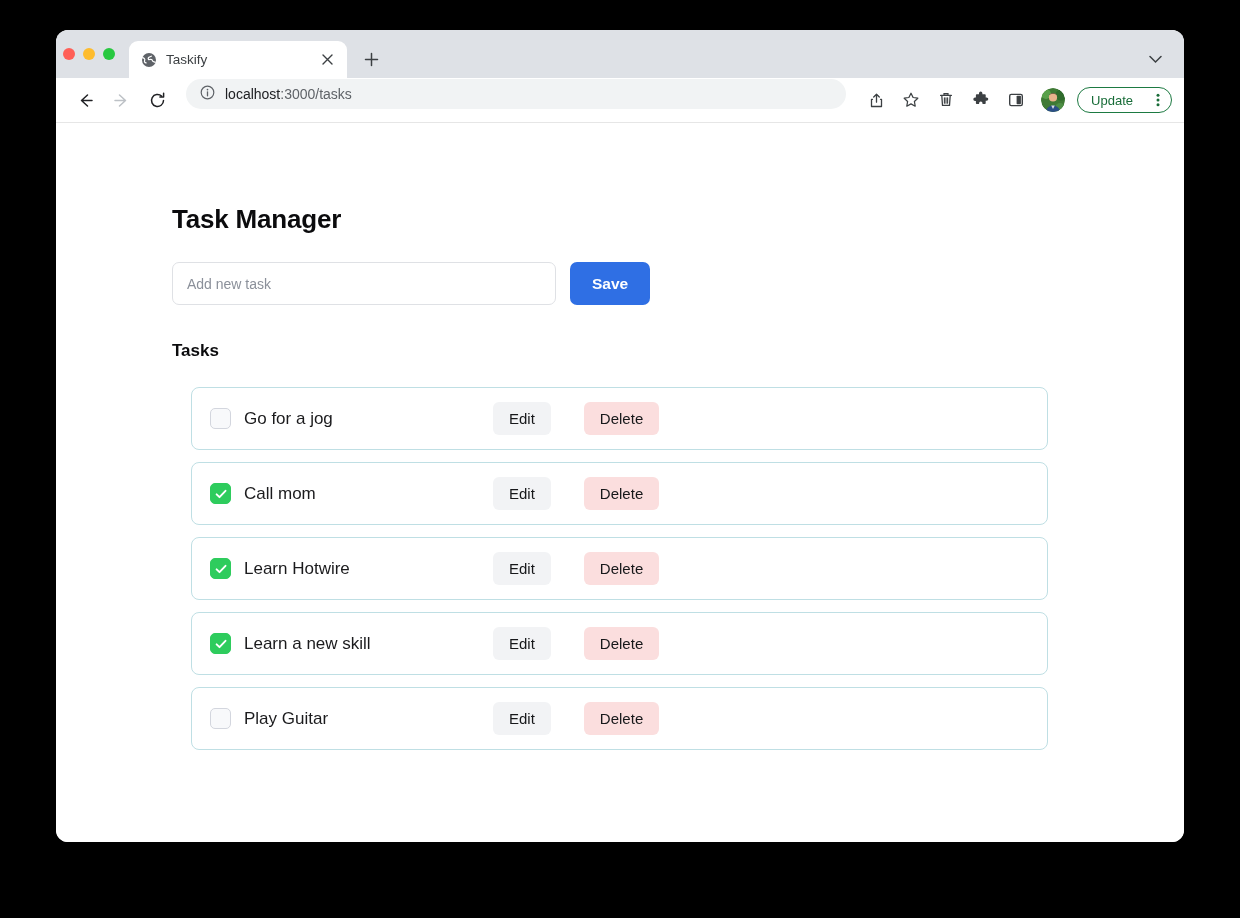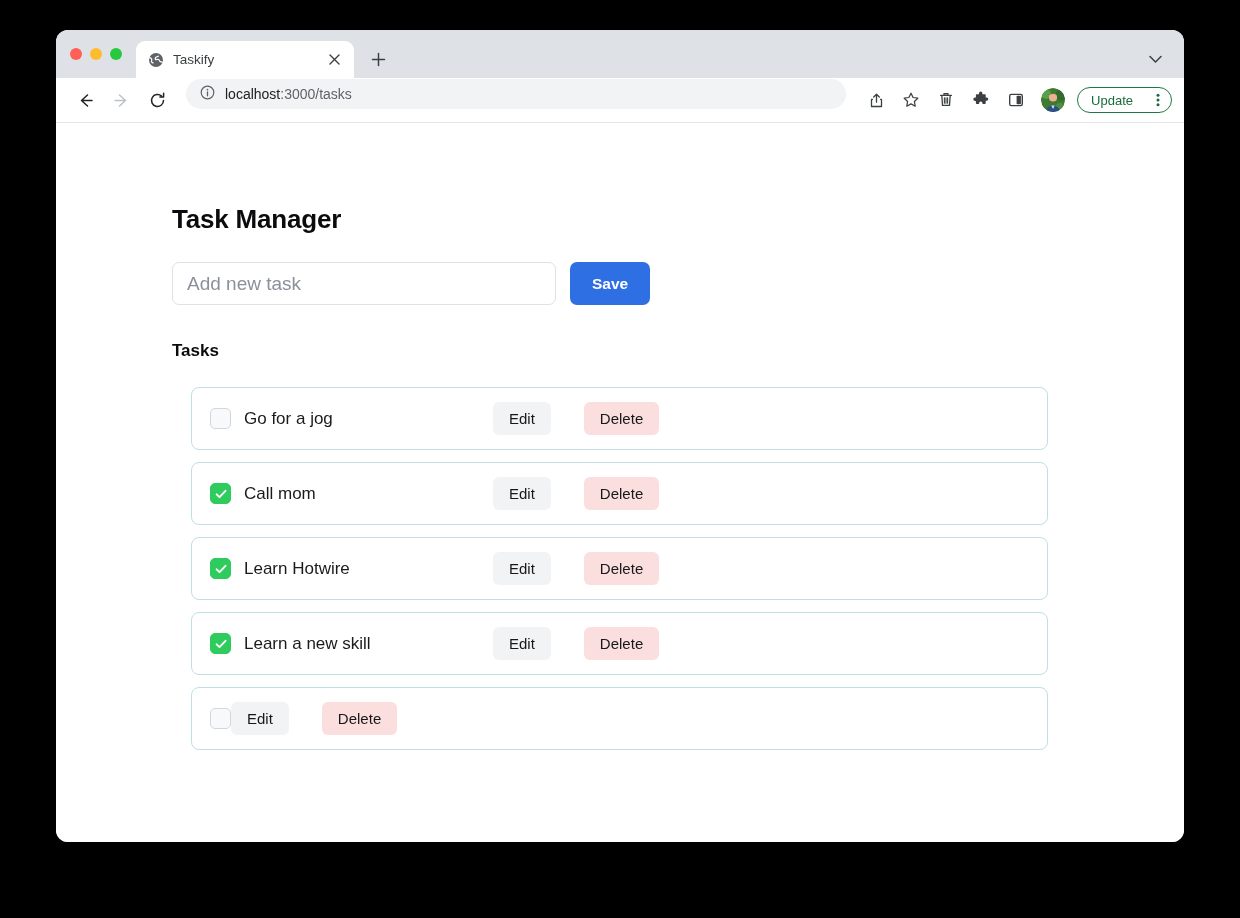--- a/index.html
+++ b/index.html
@@ -25,21 +25,21 @@
     display: flex;
     flex-direction: column;
   }
 
   
   .tab-strip {
     height: 48px;
     background: #dee1e6;
     display: flex;
     align-items: flex-end;
-    padding-left: 14px;
+    padding-left: 7px;
     position: relative;
     flex: 0 0 auto;
   }
 
   .traffic-lights {
     display: flex;
     align-items: center;
     gap: 8px;
     height: 48px;
     padding-right: 14px;
@@ -189,21 +189,21 @@
     gap: 14px;
     margin-top: 27px;
   }
   .task-input {
     width: 384px;
     height: 43px;
     border: 1px solid #dfe1e5;
     border-radius: 7px;
     background: #ffffff;
     font-family: "Liberation Sans", sans-serif;
-    font-size: 19px;
+    font-size: 14px;
     color: #4d7c0f;
     padding: 0 14px;
     outline: none;
   }
   .task-input::placeholder { color: #8b909a; }
 
   .save-btn {
     height: 43px;
     padding: 0 22px;
     background: #2f6fe4;
@@ -471,20 +471,21 @@
               </svg>
             </span>
             <span class="task-label">Learn a new skill</span>
             <div class="task-actions">
               <button class="btn-edit">Edit</button>
               <button class="btn-delete">Delete</button>
             </div>
           </div>
           <div class="task-card">
             <span class="task-checkbox unchecked"></span>
+            <span class="task-label">Play Guitar</span>
             <div class="task-actions">
               <button class="btn-edit">Edit</button>
               <button class="btn-delete">Delete</button>
             </div>
           </div>
         </div>
 
     </div>
   </div>
 </div>

